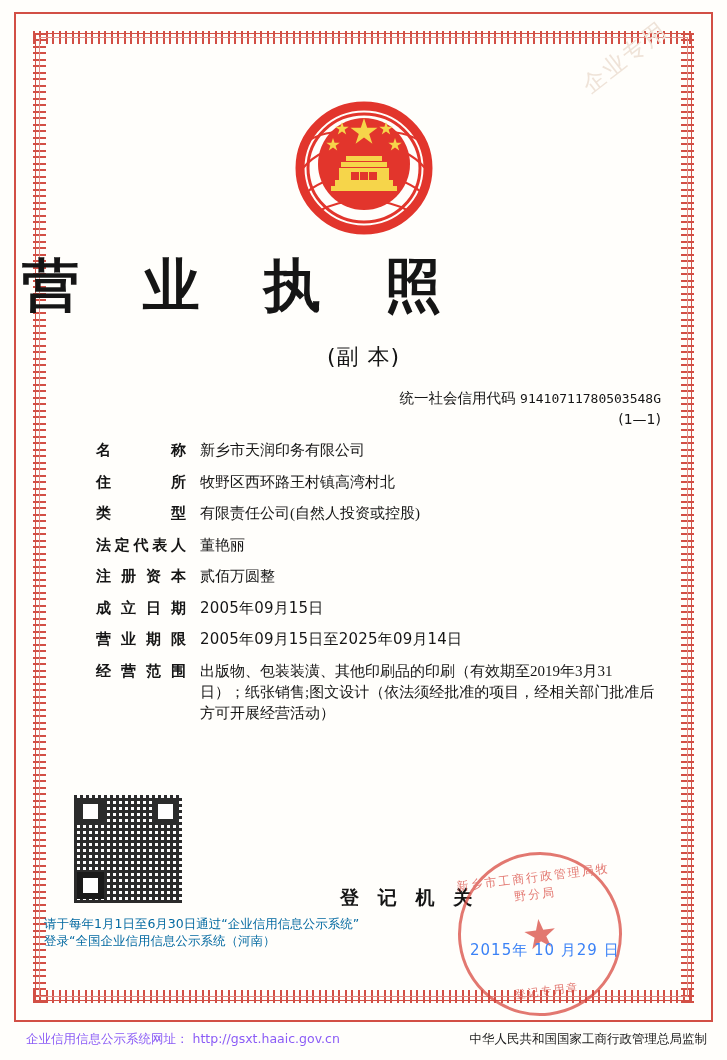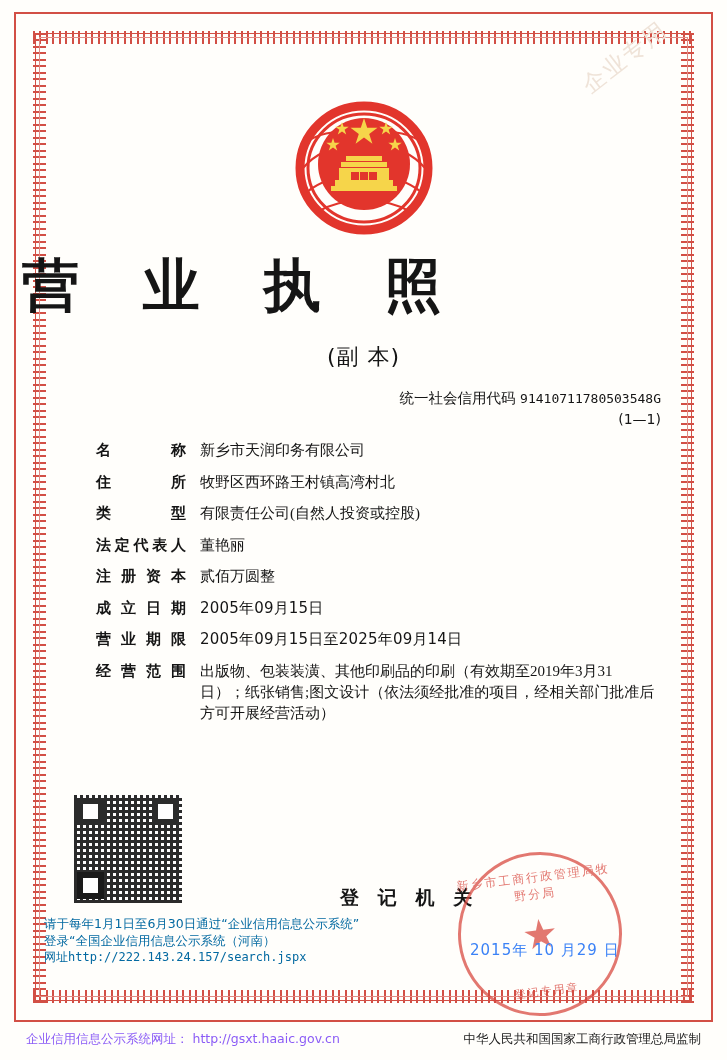--- a/index.html
+++ b/index.html
@@ -294,21 +294,21 @@
   .footer-left {
     position: absolute;
     left: 26px;
     bottom: 12px;
     font-family: "DejaVu Sans", sans-serif;
     font-size: 12.5px;
     color: #8b5cf6;
   }
   .footer-right {
     position: absolute;
-    right: 26px;
+    right: 20px;
     bottom: 12px;
     font-family: Liberation Mono, monospace;
     font-size: 12.5px;
     color: #222;
   }
 </style>
 </head>
 <body>
 
 <div class="page">
@@ -404,21 +404,20 @@
       <div class="field-value">出版物、包装装潢、其他印刷品的印刷（有效期至2019年3月31日）；纸张销售;图文设计（依法须经批准的项目，经相关部门批准后方可开展经营活动）</div>
     </div>
   </div>
 
   <div class="qr"></div>
   <div class="qr-finder-bl"></div>
 
   <div class="qr-note">
     <div>请于每年1月1日至6月30日通过“企业信用信息公示系统”</div>
     <div>登录“全国企业信用信息公示系统（河南）</div>
-    <div class="url">网址http://222.143.24.157/search.jspx</div>
   </div>
 
   <div class="registry">登 记 机 关</div>
 
   <div class="seal">
     <div class="seal-arc-top">新乡市工商行政管理局牧野分局</div>
     <div class="star">★</div>
     <div class="seal-arc-bottom">登记专用章</div>
   </div>
 

